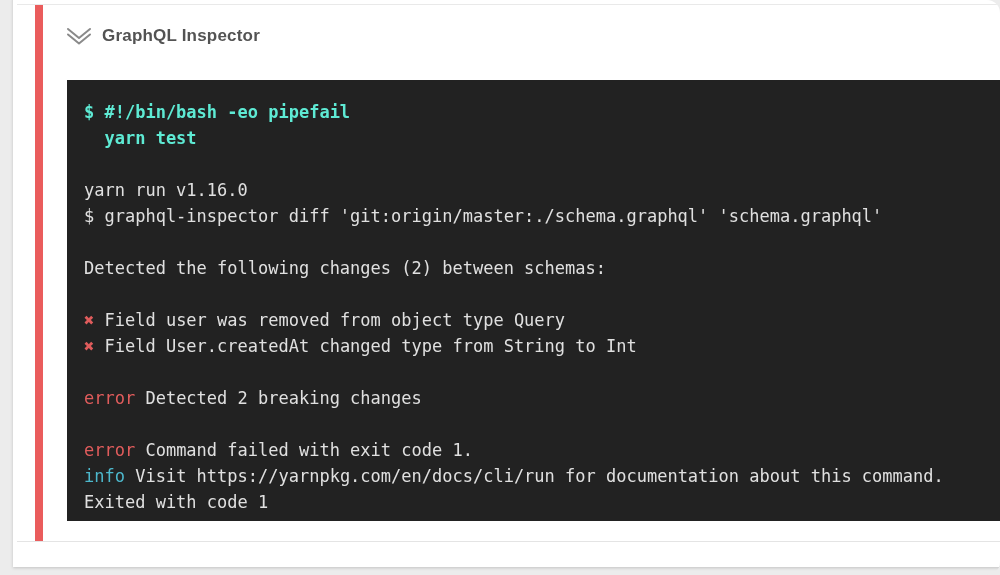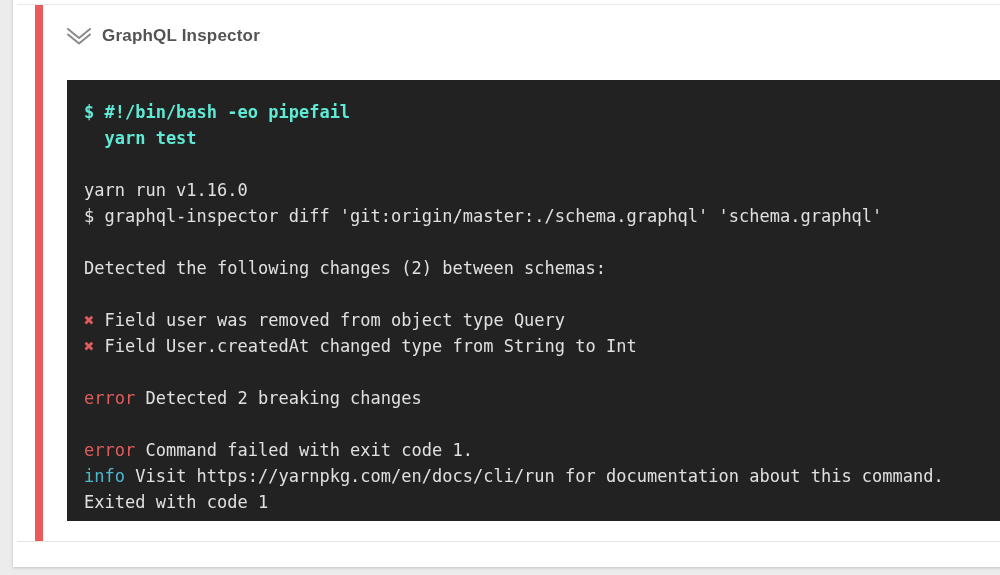--- a/index.html
+++ b/index.html
@@ -7,21 +7,21 @@
     --error-red:#e05c5c;
     --info-cyan:#4db8cc;
     --term-bg:#222222;
     --term-fg:#e0e0e0;
     --page-bg:#ececec;
     --card-bg:#ffffff;
   }
   *{margin:0;padding:0;box-sizing:border-box;}
   html,body{width:1000px;height:575px;}
   body{font-family:"Liberation Sans",sans-serif;background:var(--page-bg);}
-  .page{position:relative;width:1000px;height:575px;background:var(--page-bg);overflow:hidden;}
+  .page{position:relative;width:1000px;height:575px;background:var(--page-bg);overflow:hidden;border-radius:13px;}
   .outer-card{
     position:absolute;left:13px;top:-8px;width:1090px;height:575px;
     background:var(--card-bg);
     box-shadow:0 1px 3px rgba(0,0,0,0.18);
   }
   .step-top-border{position:absolute;left:4px;right:0;top:12px;height:1px;background:#e9e9e9;}
   .step-bottom-border{position:absolute;left:4px;right:0;top:549px;height:1px;background:#e4e4e4;}
   .red-stripe{position:absolute;left:22px;top:13px;width:8px;height:536px;background:var(--accent-red);}
   .step-header{
     position:absolute;left:53px;top:32px;height:24px;

